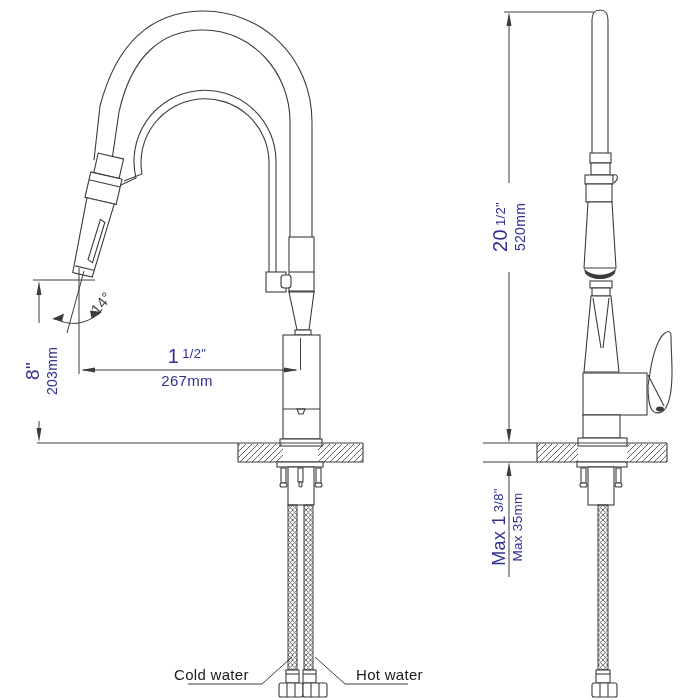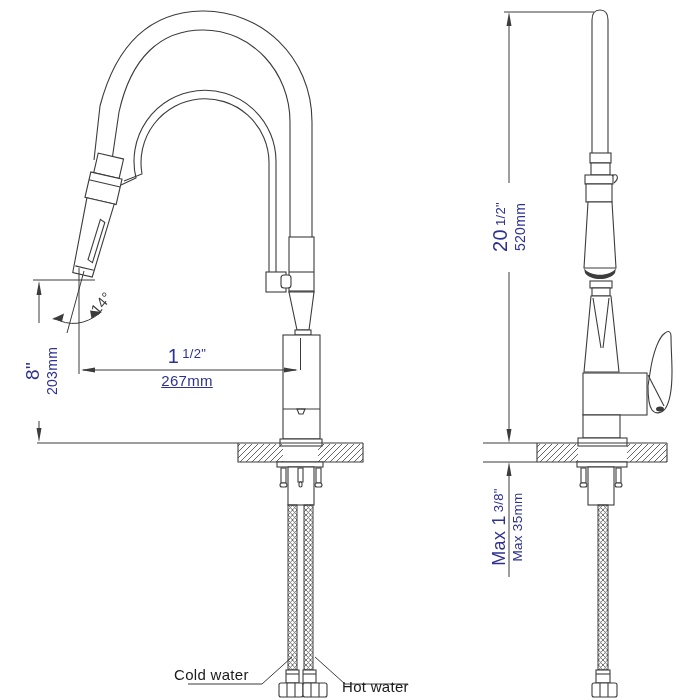--- a/index.html
+++ b/index.html
@@ -218,34 +218,34 @@
         <span class="big-sm">8"</span>
       </div>
     <div class="mm">203mm</div>
   </div>
 
   <div class="txt angle-label" style="left:101px;top:303px;">14°</div>
 
   <div class="txt hdim" style="top:346px;">
     <span class="big">1</span><span class="frac">1/2"</span>
   </div>
-  <div class="txt hdim" style="top:373px;font-size:15px;text-decoration:underline;">267mm</div>
+  <div class="txt hdim" style="top:373px;font-size:15px;">267mm</div>
 
   <div class="txt vdim" style="left:508px;top:227px;">
     <div class="row">
         <span class="big">20</span>
         <span class="frac">1/2"</span>
       </div>
     <div class="mm">520mm</div>
   </div>
 
   <div class="txt vdim" style="left:507px;top:527px;">
     <div class="row">
         <span style="font-size:18px;">Max 1</span>
         <span class="frac">3/8"</span>
       </div>
     <div style="font-size:13.5px;margin-top:3px;">Max 35mm</div>
   </div>
 
   <div class="txt plain-label" style="left:174px;top:667px;">Cold water</div>
-  <div class="txt plain-label" style="left:342px;top:667px;margin-top:12px;">Hot water</div>
+  <div class="txt plain-label" style="left:356px;top:667px;">Hot water</div>
 
 </div>
 
 </body></html>

